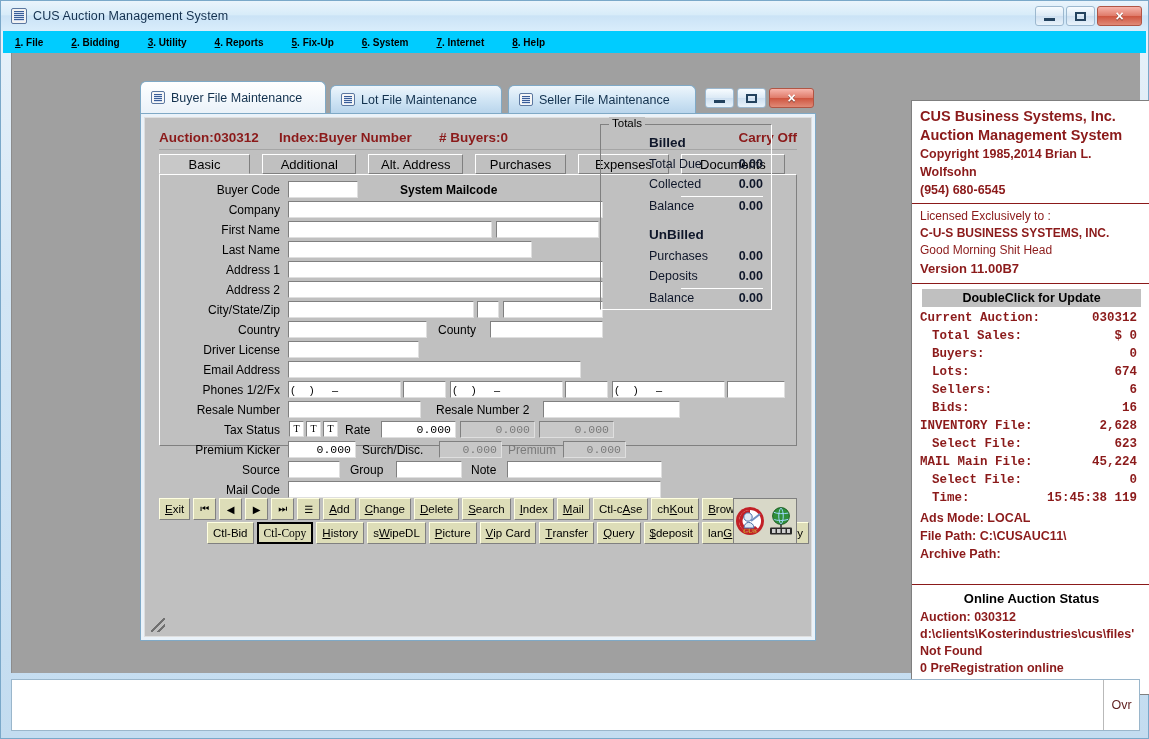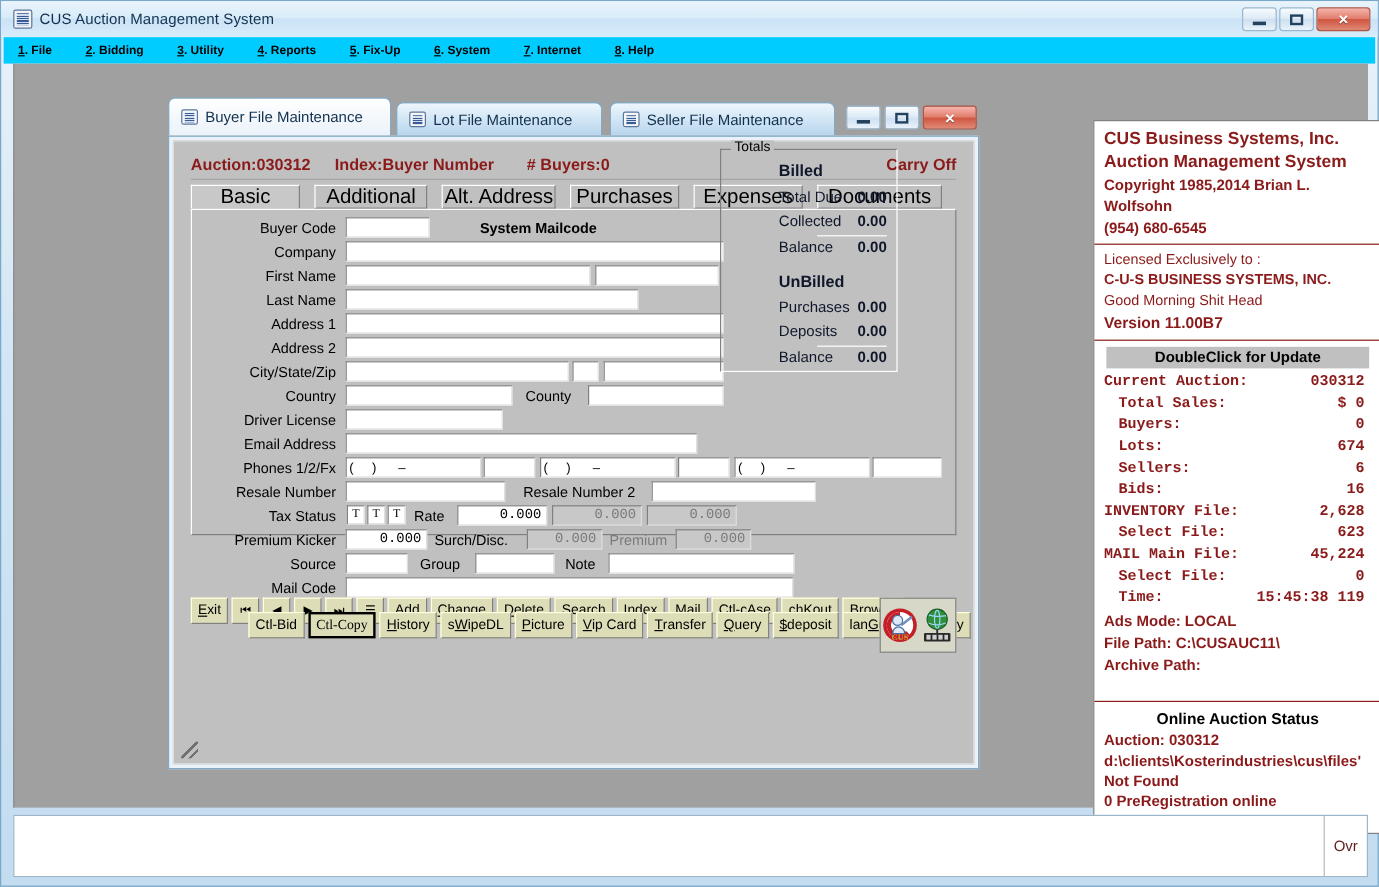--- a/index.html
+++ b/index.html
@@ -141,21 +141,21 @@
   
   #subtabs {
     position: absolute; left: 14px; top: 36px; width: 638px; height: 20px;
     display: flex;
   }
   .subtab {
     height: 20px; background: #c0c0c0;
     border-top: 1px solid #ffffff; border-left: 1px solid #ffffff;
     border-right: 1px solid #808080; border-bottom: 1px solid #808080;
     display: flex; align-items: center; justify-content: center;
-    font-size: 17px; color: #000; margin-right: 12px;
+    font-size: 13px; color: #000; margin-right: 12px;
   }
   .subtab.active {
     background: #c8c8c8; border-bottom: 1px solid #c8c8c8;
     font-weight: normal;
   }
   #st0 { width: 104px; }
   #st1 { width: 108px; }
   #st2 { width: 108px; }
   #st3 { width: 104px; }
   #st4 { width: 104px; }
@@ -184,21 +184,21 @@
   }
   .ftext.b { font-weight: bold; }
   .tsbox {
     position: absolute; width: 15px; height: 16px; background: #ffffff;
     border: 1px solid #808080; border-right-color:#dfdfdf; border-bottom-color:#dfdfdf;
     font-family: "Liberation Serif", serif; font-size: 10px; text-align: center; line-height: 14px;
   }
 
   
   #totals-group {
-    position: absolute; left: 455px; top: 6px; width: 148px; height: 186px;
+    position: absolute; left: 455px; top: 6px; width: 172px; height: 186px;
     border: 1px solid #808080; border-right-color:#fff; border-bottom-color:#fff;
   }
   #totals-group .gtitle {
     position: absolute; left: 8px; top: -8px; background: #c0c0c0; padding: 0 3px;
     font-size: 11.5px; color: #000;
   }
   .trow { position: absolute; left: 8px; right: 8px; height: 19px; font-size: 12.5px; color:#0f172a;margin-left:40px;}
   .trow .tl { position: absolute; left: 0; }
   .trow .tv { position: absolute; right: 0; font-weight: bold; font-family:"Liberation Sans",sans-serif;}
   .thead { font-weight: bold; font-size: 13.5px; }
@@ -511,21 +511,21 @@
                 <div class="tbtn">
                   <span>ch</span>
                   <u>K</u>
                   <span>out</span>
                 </div>
                 <div class="tbtn">
                   <u>B</u>
                   <span>rowse</span>
                 </div>
               </div>
-            <div class="btnrow" id="btnrow2" style="top:12px;padding-left:48px;">
+            <div class="btnrow" id="btnrow2" style="top:24px;padding-left:48px;">
                 <div class="tbtn">
                   <span>Ctl-Bid</span>
                 </div>
                 <div class="tbtn sel">
                   <span>Ctl-Copy</span>
                 </div>
                 <div class="tbtn">
                   <u>H</u>
                   <span>istory</span>
                 </div>

